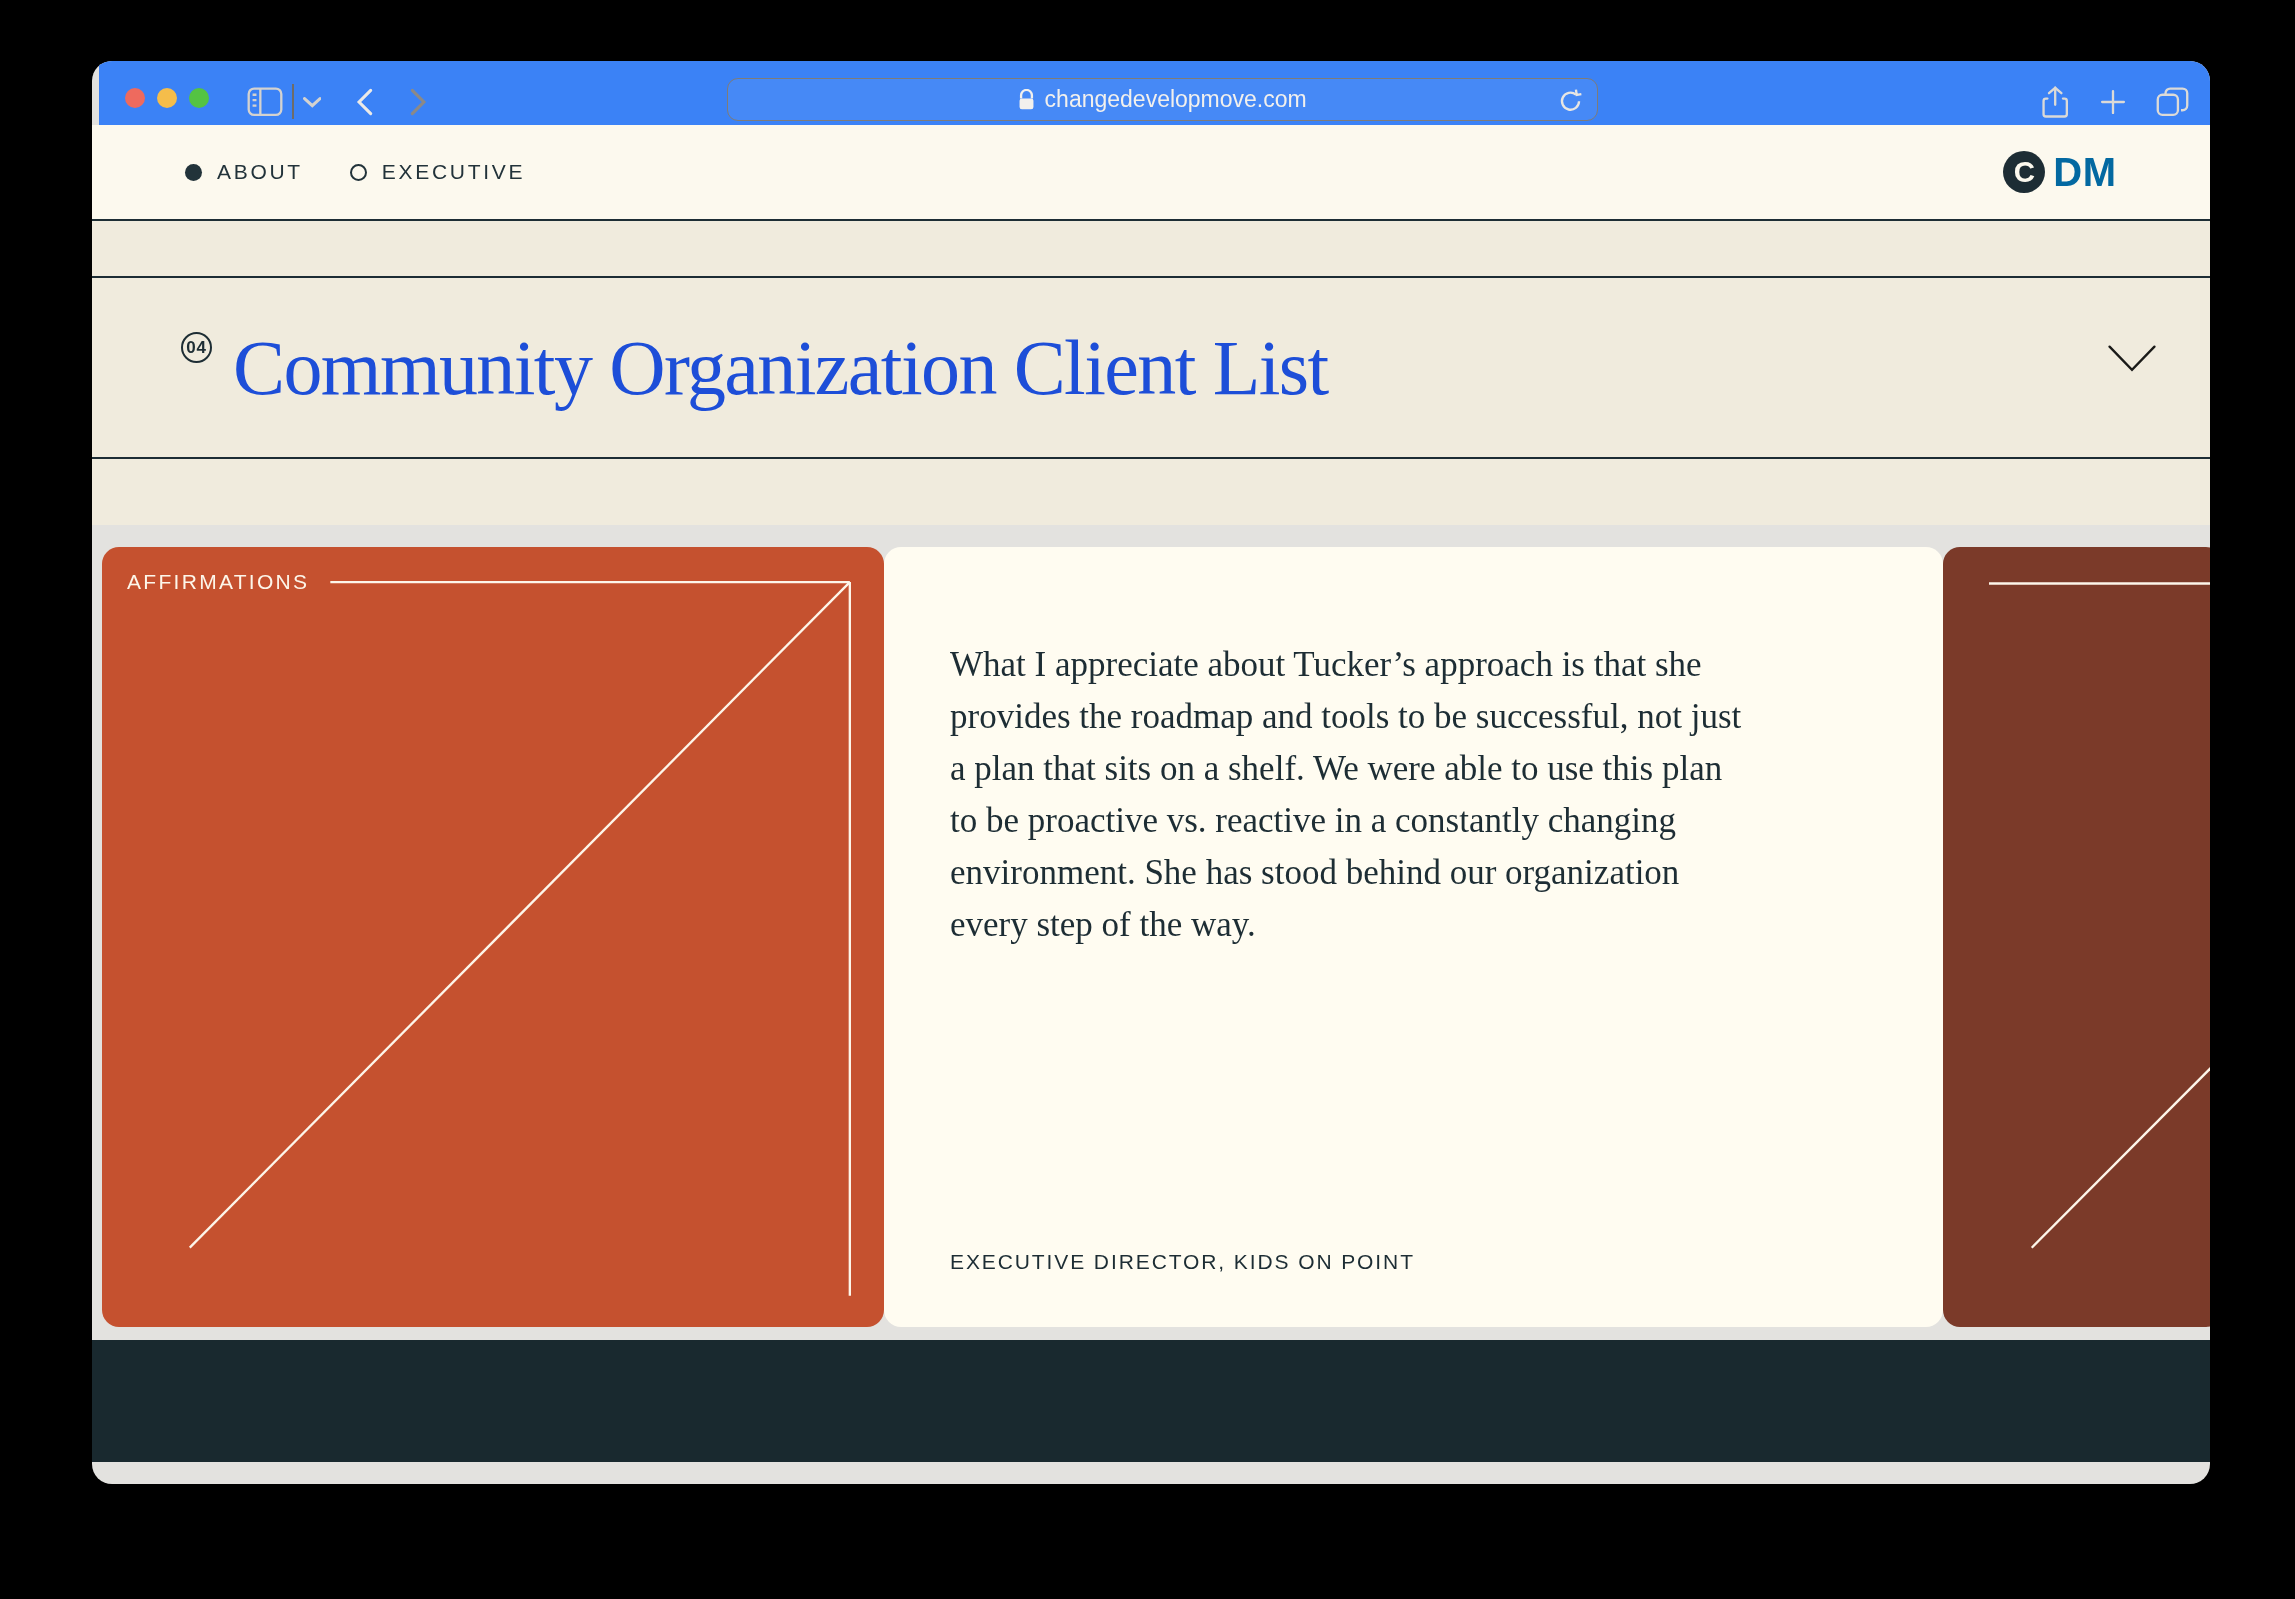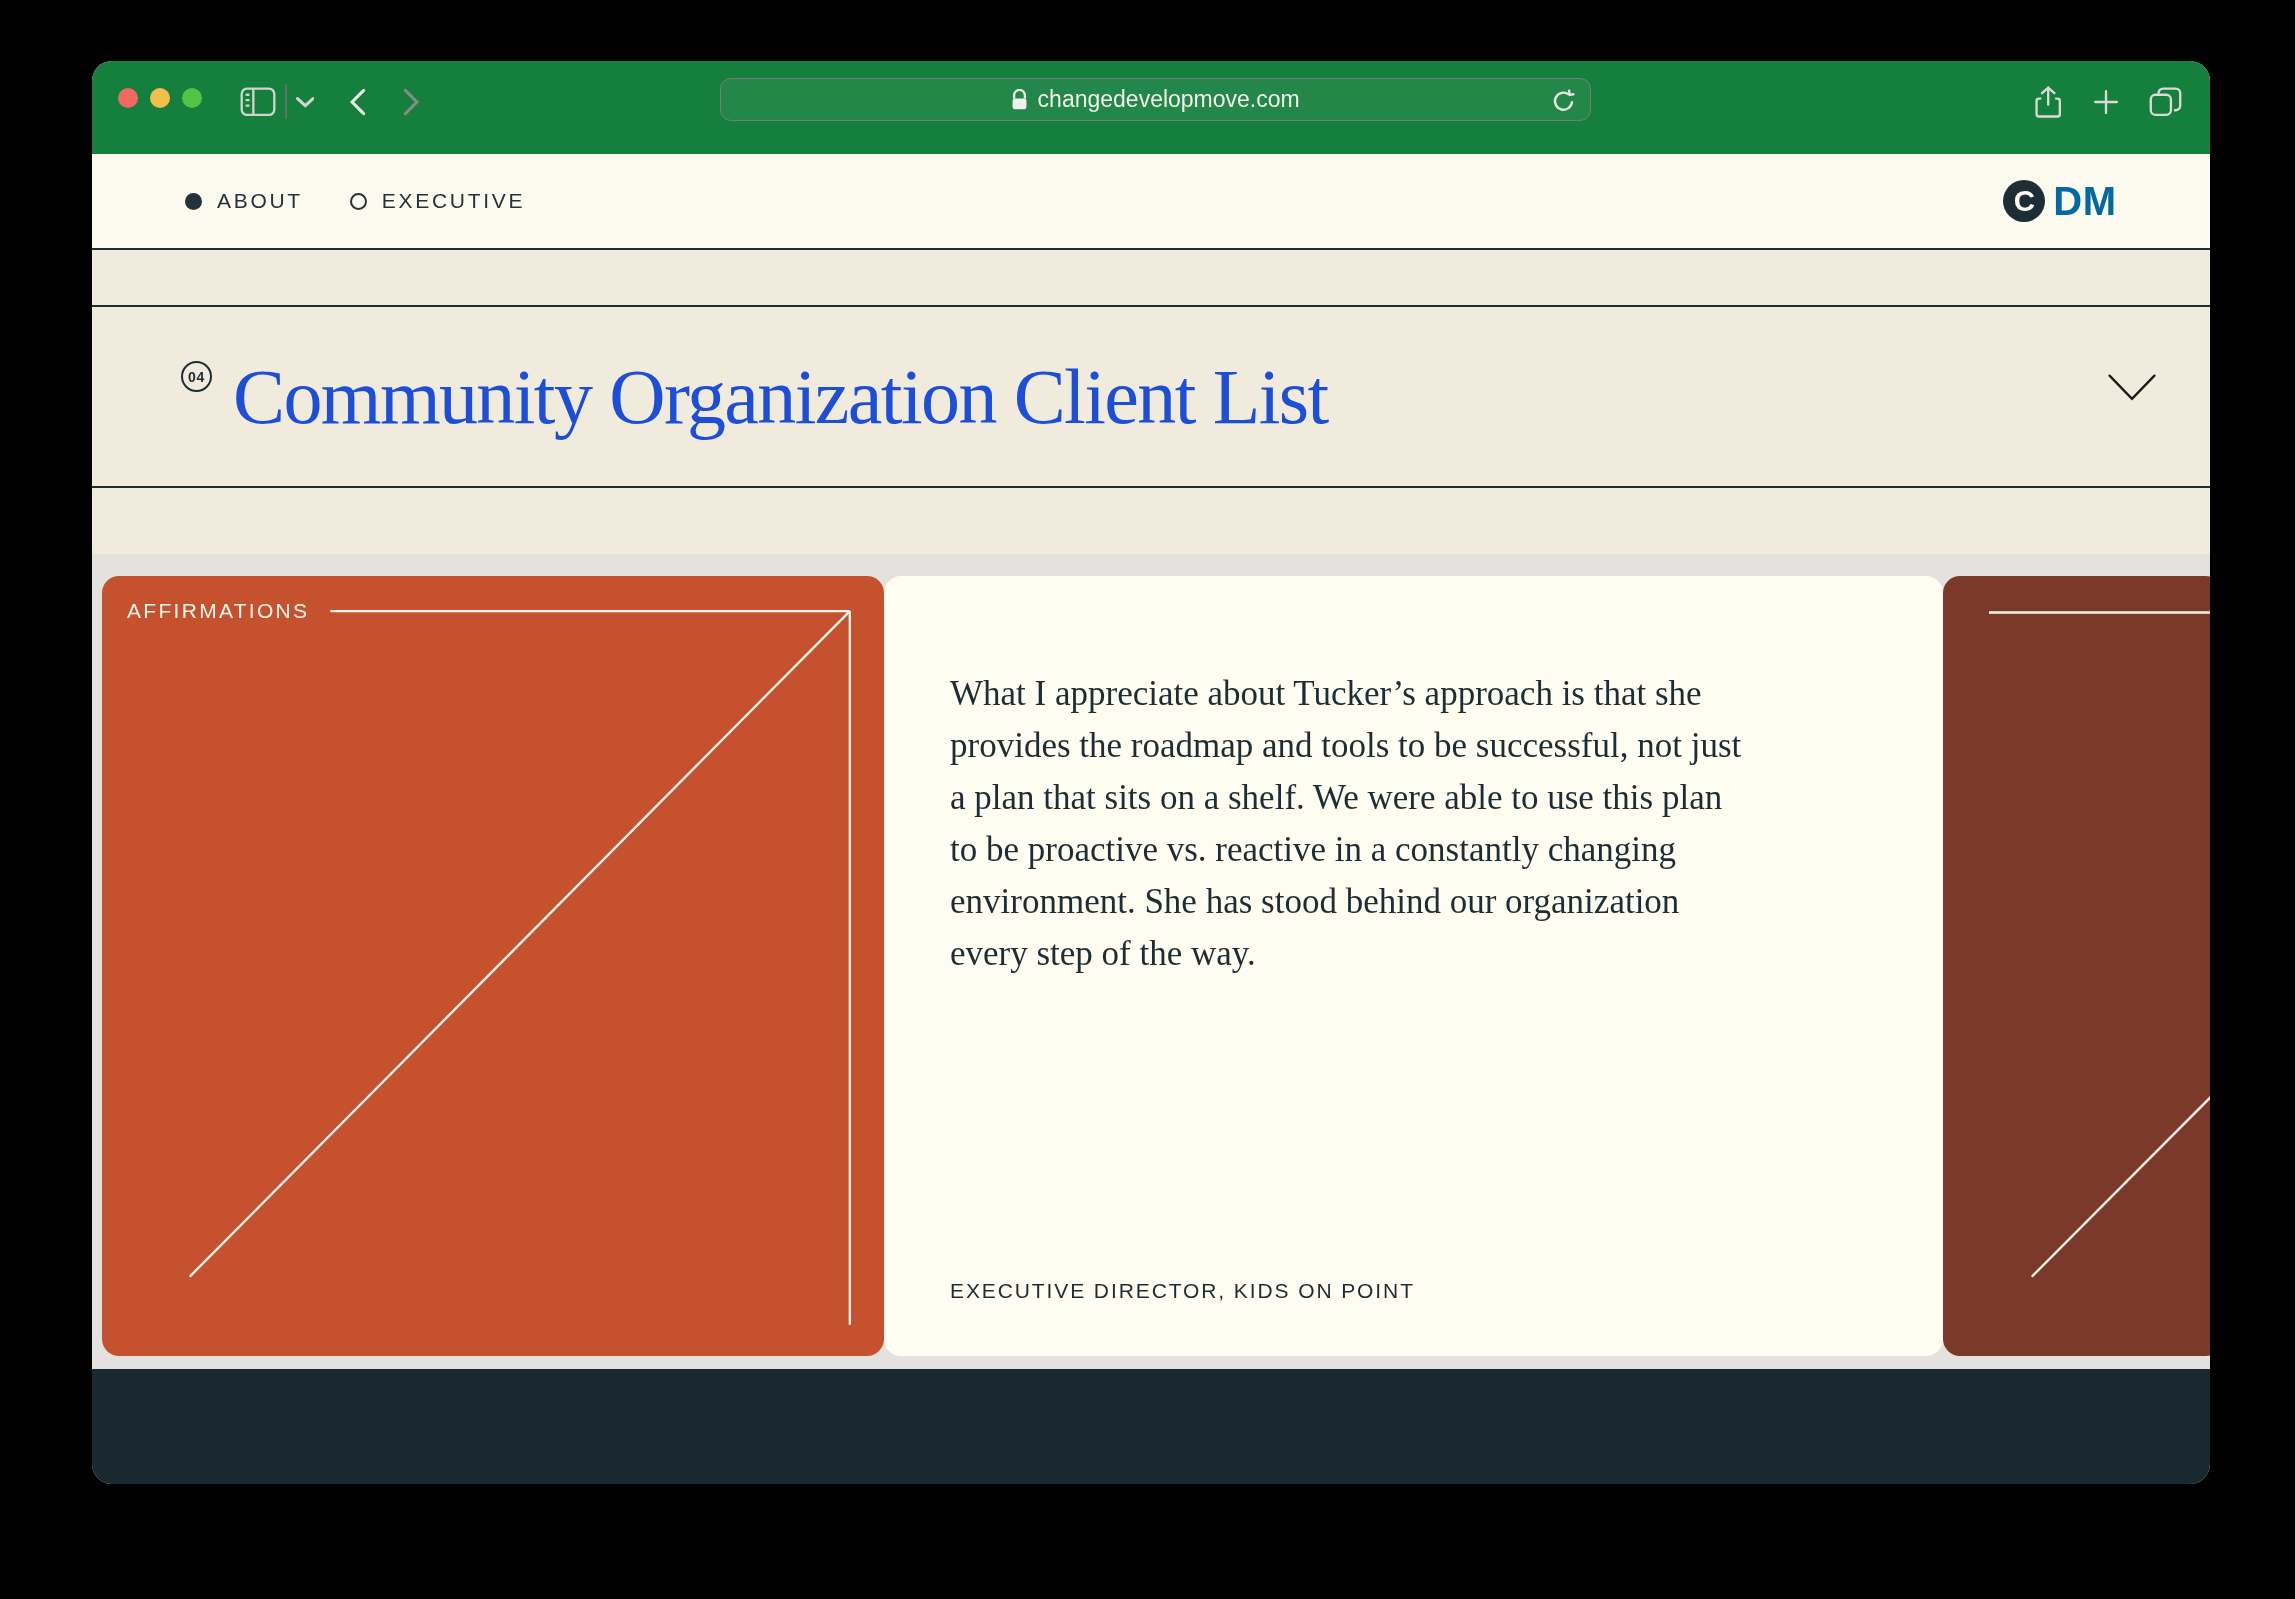--- a/index.html
+++ b/index.html
@@ -9,21 +9,21 @@
     font-family:"Liberation Sans", sans-serif;
     -webkit-font-smoothing:antialiased;
   }
   .window {
     position:absolute; left:92px; top:61px; width:2118px; height:1423px;
     border-radius:20px; overflow:hidden; background:#e3e2df;
   }
 
   
   .chrome {
-    position:relative; height:93px; background:#15803d;
+    position:relative; height:64px; background:#3b82f6;margin-left:7px;
   }
   .traffic { position:absolute; top:27px; left:26.4px; display:flex; gap:11.6px; }
   .light { width:20px; height:20px; border-radius:50%; }
   .light.red{ background:#ee6a5e; } .light.yellow{ background:#f5bd4b; } .light.green{ background:#54c343; }
   .chrome-ico { position:absolute; top:0; height:82px; display:flex; align-items:center; justify-content:center; }
   .sep { position:absolute; left:193px; top:23px; width:1.6px; height:35px; background:#6e6c69; }
   .urlbar {
     position:absolute; left:628px; top:17px; width:871px; height:43px;
     border:1.6px solid #7e7c79; border-radius:11px; background:rgba(255,255,255,0.06);
     display:flex; align-items:center; justify-content:center; gap:9.3px;
@@ -50,21 +50,21 @@
   .logo-dm { color:#0369a1; font-size:40px; font-weight:800; letter-spacing:0.8px; }
   .nav-right { flex:1; display:flex; justify-content:flex-end; }
 
   
   .band { background:#f0ebdd; }
   .band-spacer1 { height:57px; border-bottom:2.3px solid #1d2d34; }
   .title-band { height:181px; border-bottom:2.3px solid #1d2d34; position:relative; display:flex; align-items:center; }
   .badge {
     position:absolute; left:89px; top:54px; width:31px; height:31px; border-radius:50%;
     border:2.3px solid #1d2d34; color:#1d2d34; display:flex; align-items:center; justify-content:center;
-    font-size:14px; font-weight:700; letter-spacing:0.8px;
+    font-size:17px; font-weight:700; letter-spacing:0.8px;
   }
   .section-title {
     margin-left:141px; font-family:"Liberation Serif", serif; font-weight:400;
     font-size:78px; letter-spacing:-1.6px; color:#1d4ed8; white-space:nowrap;
   }
   .title-chevron { position:absolute; right:54px; top:67px; cursor:pointer; }
   .band-spacer2 { height:66px; }
 
   
   .content { height:815px; background:#e3e2df; }

